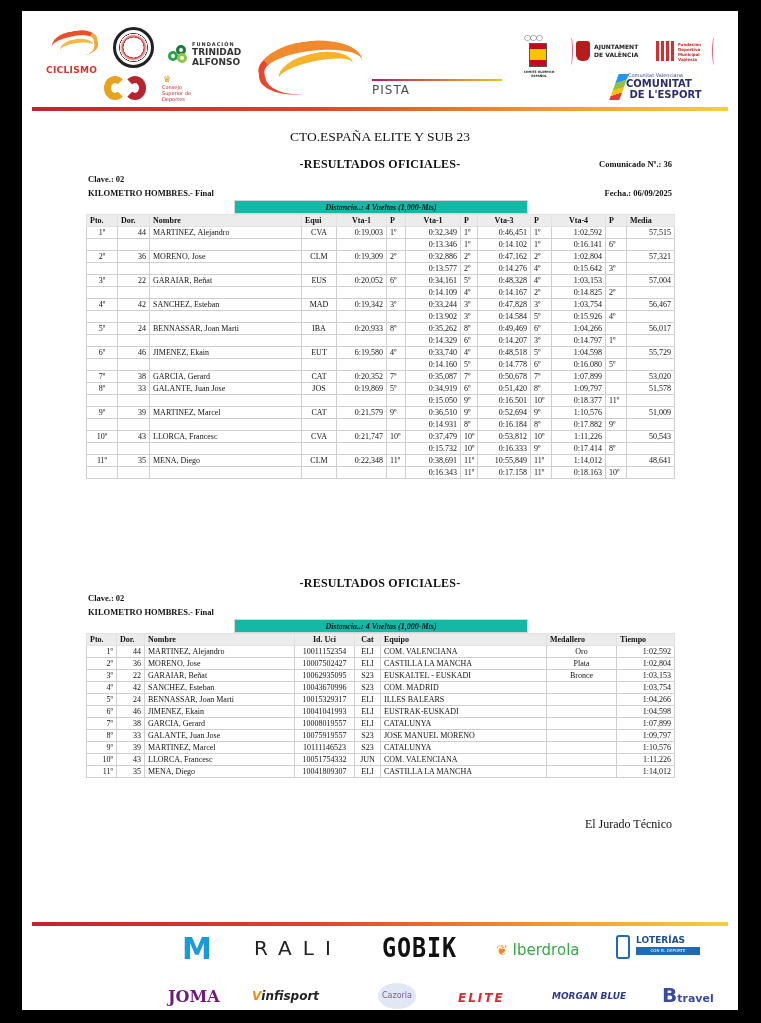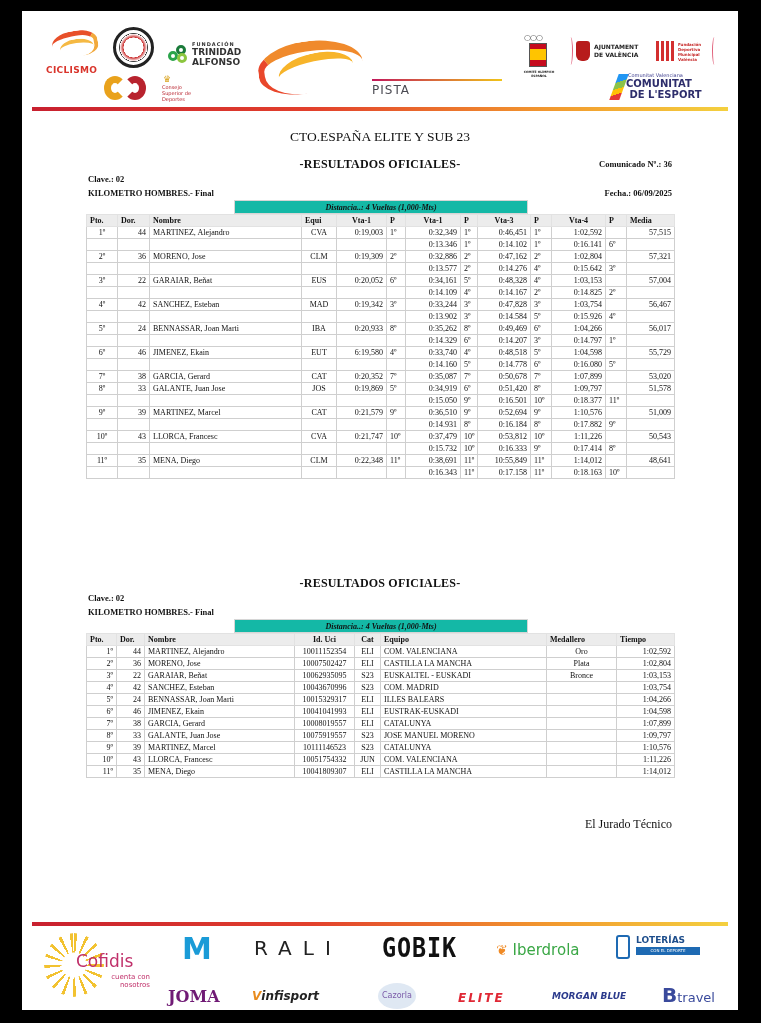--- a/index.html
+++ b/index.html
@@ -84,21 +84,21 @@
   .loter .t { position: absolute; left: 20px; top: 2px; font: bold 9px "DejaVu Sans", sans-serif; color: #1e4e8c; }
   .loter .s { position: absolute; left: 20px; top: 14px; width: 64px; height: 8px; background: #1e6ab3; color: #fff; font-size: 4px; text-align: center; line-height: 8px; }
   .joma { left: 146px; top: 976px; font: bold 16px "DejaVu Serif", serif; color: #701a75; }
   .infi { left: 230px; top: 978px; font: italic bold 12px "DejaVu Sans", sans-serif; color: #222; }
   .infi b { color: #e98c1e; }
   .cazorla { left: 356px; top: 972px; width: 38px; height: 26px; border-radius: 50%; background: #dfe8f3; color: #7a5aa8; font-size: 8px; text-align: center; line-height: 26px; }
   .elite { left: 436px; top: 980px; font: italic bold 12px "DejaVu Sans", sans-serif; color: #e02835; letter-spacing: 2px; }
   .morgan { left: 530px; top: 980px; font: italic bold 9px "DejaVu Sans", sans-serif; color: #2b3a8c; }
   .btravel { left: 640px; top: 972px; color: #3a4a9c; }
   .btravel b { font-size: 20px; }
-  .btravel span { font-size: 13px; }
+  .btravel span { font-size: 11px; font-weight: bold; }
 </style>
 </head>
 <body>
 
 <div class="page">
 
   <div class="hdr">
     <div class="logo rfec">
       <div class="swoosh"></div>
       <div class="swoosh2"></div>
@@ -647,25 +647,20 @@
           <td>CASTILLA LA MANCHA</td>
           <td class="c"></td>
           <td class="r">1:14,012</td>
         </tr>
       </tbody>
   </table>
 
   <div class="jurado" style="right:66px;top:806px;">El Jurado Técnico</div>
 
   <div class="rule bot"></div>
-  <div class="sp cofidis">
-    <div class="sun"></div>
-    <div class="t">Cofidis</div>
-    <div class="s" style="width:48px;">cuenta con nosotros</div>
-  </div>
   <div class="sp mov">M</div>
   <div class="sp rali">RALI</div>
   <div class="sp gobik">GOBIK</div>
   <div class="sp iber"><b>❦</b> <span>Iberdrola</span></div>
   <div class="sp loter">
     <div class="ic"></div>
     <div class="t">LOTERÍAS</div>
     <div class="s">CON EL DEPORTE</div>
   </div>
   <div class="sp joma">JOMA</div>

